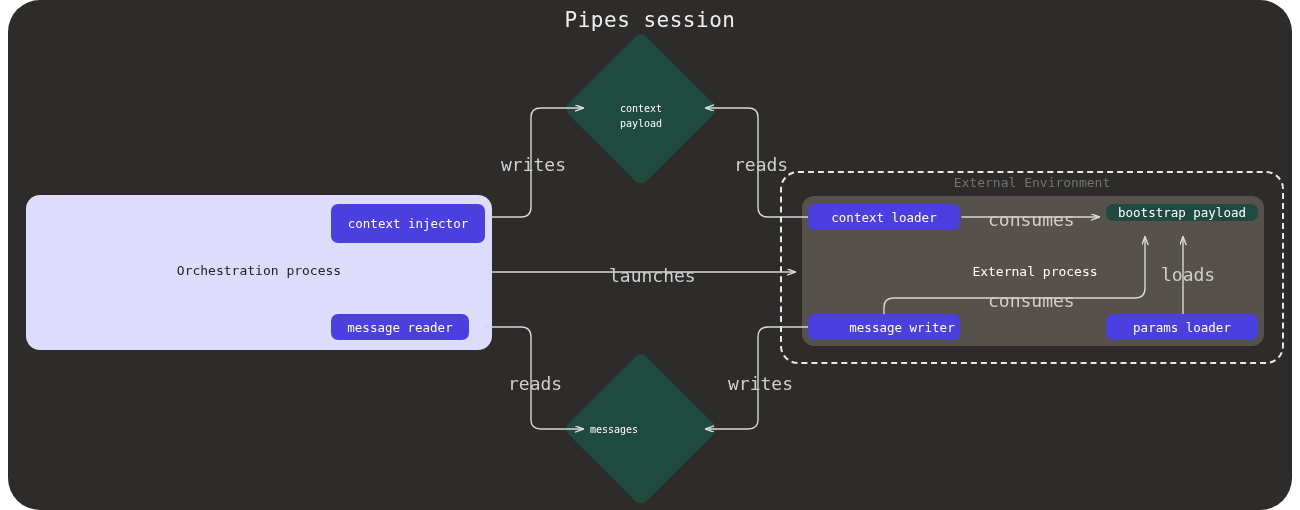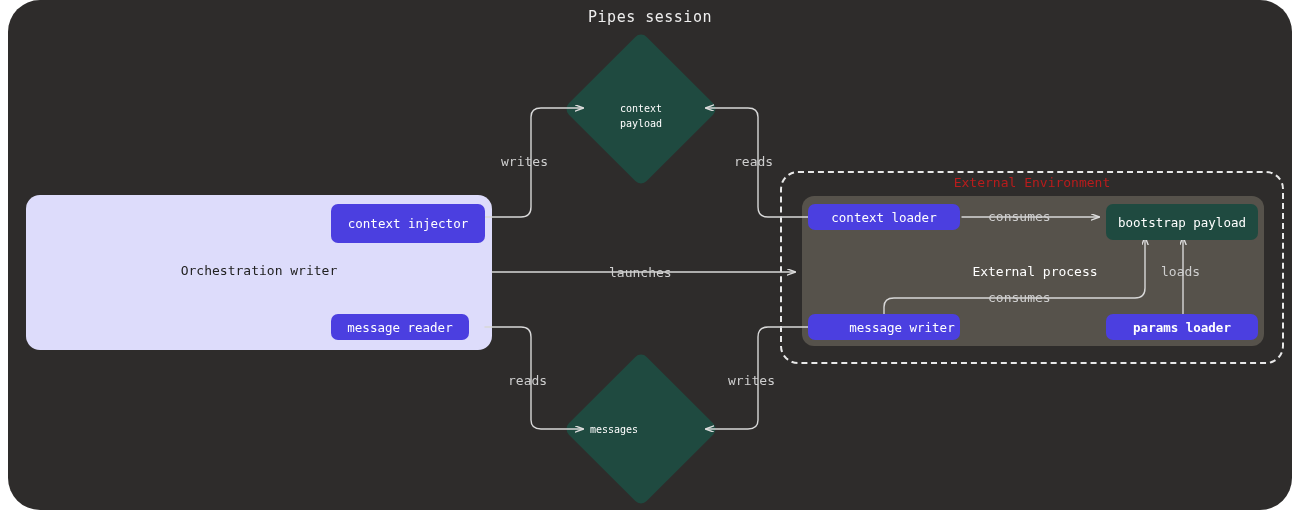--- a/index.html
+++ b/index.html
@@ -23,21 +23,21 @@
     background: #2e2c2b;
     border-radius: 32px;
   }
   .title {
     position: absolute;
     left: 0;
     top: 8px;
     width: 1300px;
     text-align: center;
     color: #efefef;
-    font-size: 15px;
+    font-size: 21px;
     letter-spacing: 0.5px;
   }
 
   
   .orch-box {
     position: absolute;
     left: 26px;
     top: 195px;
     width: 466px;
     height: 155px;
@@ -65,21 +65,21 @@
     border: 2px dashed #e8e8e8;
     border-radius: 18px;
     box-sizing: border-box;
   }
   .ext-env-label {
     position: absolute;
     left: 780px;
     top: 175px;
     width: 504px;
     text-align: center;
-    color: #b91c1c;
+    color: #737373;
     font-size: 13px;
   }
   .ext-proc {
     position: absolute;
     left: 802px;
     top: 196px;
     width: 462px;
     height: 150px;
     background: #56524b;
     border-radius: 12px;
@@ -107,22 +107,22 @@
     white-space: nowrap;
     box-sizing: border-box;
   }
   .chip.purple { background: #4b3fe0; }
   .chip.green  { background: #1f4a40; }
 
   #chip-context-injector { left: 331px; top: 204px; width: 154px; height: 39px; }
   #chip-message-reader   { left: 331px; top: 314px; width: 138px; height: 26px; }
   #chip-context-loader   { left: 808px; top: 204px; width: 152px; height: 26px; }
   #chip-message-writer   { left: 808px; top: 314px; width: 152px; height: 26px; padding-left: 36px; }
-  #chip-params-loader    { left: 1106px; top: 314px; width: 152px; height: 26px; font-weight: bold; }
-  #chip-bootstrap-payload{ left: 1106px; top: 204px; width: 152px; height: 36px; }
+  #chip-params-loader    { left: 1106px; top: 314px; width: 152px; height: 26px; }
+  #chip-bootstrap-payload{ left: 1106px; top: 204px; width: 152px; height: 17px; }
 
   
   .diamond {
     position: absolute;
     width: 110px;
     height: 110px;
     background: #1f4a40;
     transform: rotate(45deg);
     border-radius: 8px;
   }
@@ -136,21 +136,21 @@
   }
   #diamond-context-payload { left: 586px; top: 54px; }
   #label-context-payload   { left: 561px; top: 101px; }
   #diamond-messages        { left: 586px; top: 374px; }
   #label-messages          { left: 534px; top: 422px; }
 
   
   .edge-label {
     position: absolute;
     color: #cfcfcf;
-    font-size: 13px;
+    font-size: 18px;
     white-space: nowrap;
   }
   #lbl-writes-ctx   { left: 501px; top: 154px; }
   #lbl-reads-ctx    { left: 734px; top: 154px; }
   #lbl-launches     { left: 609px; top: 265px; }
   #lbl-reads-msg    { left: 508px; top: 373px; }
   #lbl-writes-msg   { left: 728px; top: 373px; }
   #lbl-consumes-1   { left: 988px; top: 209px; }
   #lbl-consumes-2   { left: 988px; top: 290px; }
   #lbl-loads        { left: 1161px; top: 264px; }
@@ -165,21 +165,21 @@
 </head>
 <body>
 
 <div id="root">
 
   <div class="canvas"></div>
 
   <div class="title">Pipes session</div>
 
   <div class="orch-box"></div>
-  <div class="orch-label">Orchestration writer</div>
+  <div class="orch-label">Orchestration process</div>
 
   <div class="ext-env"></div>
   <div class="ext-env-label">External Environment</div>
   <div class="ext-proc"></div>
   <div class="ext-proc-label">External process</div>
 
   <div class="diamond" id="diamond-context-payload"></div>
   <div class="diamond-label" id="label-context-payload">
     <div>context</div>
     <div>payload</div>

